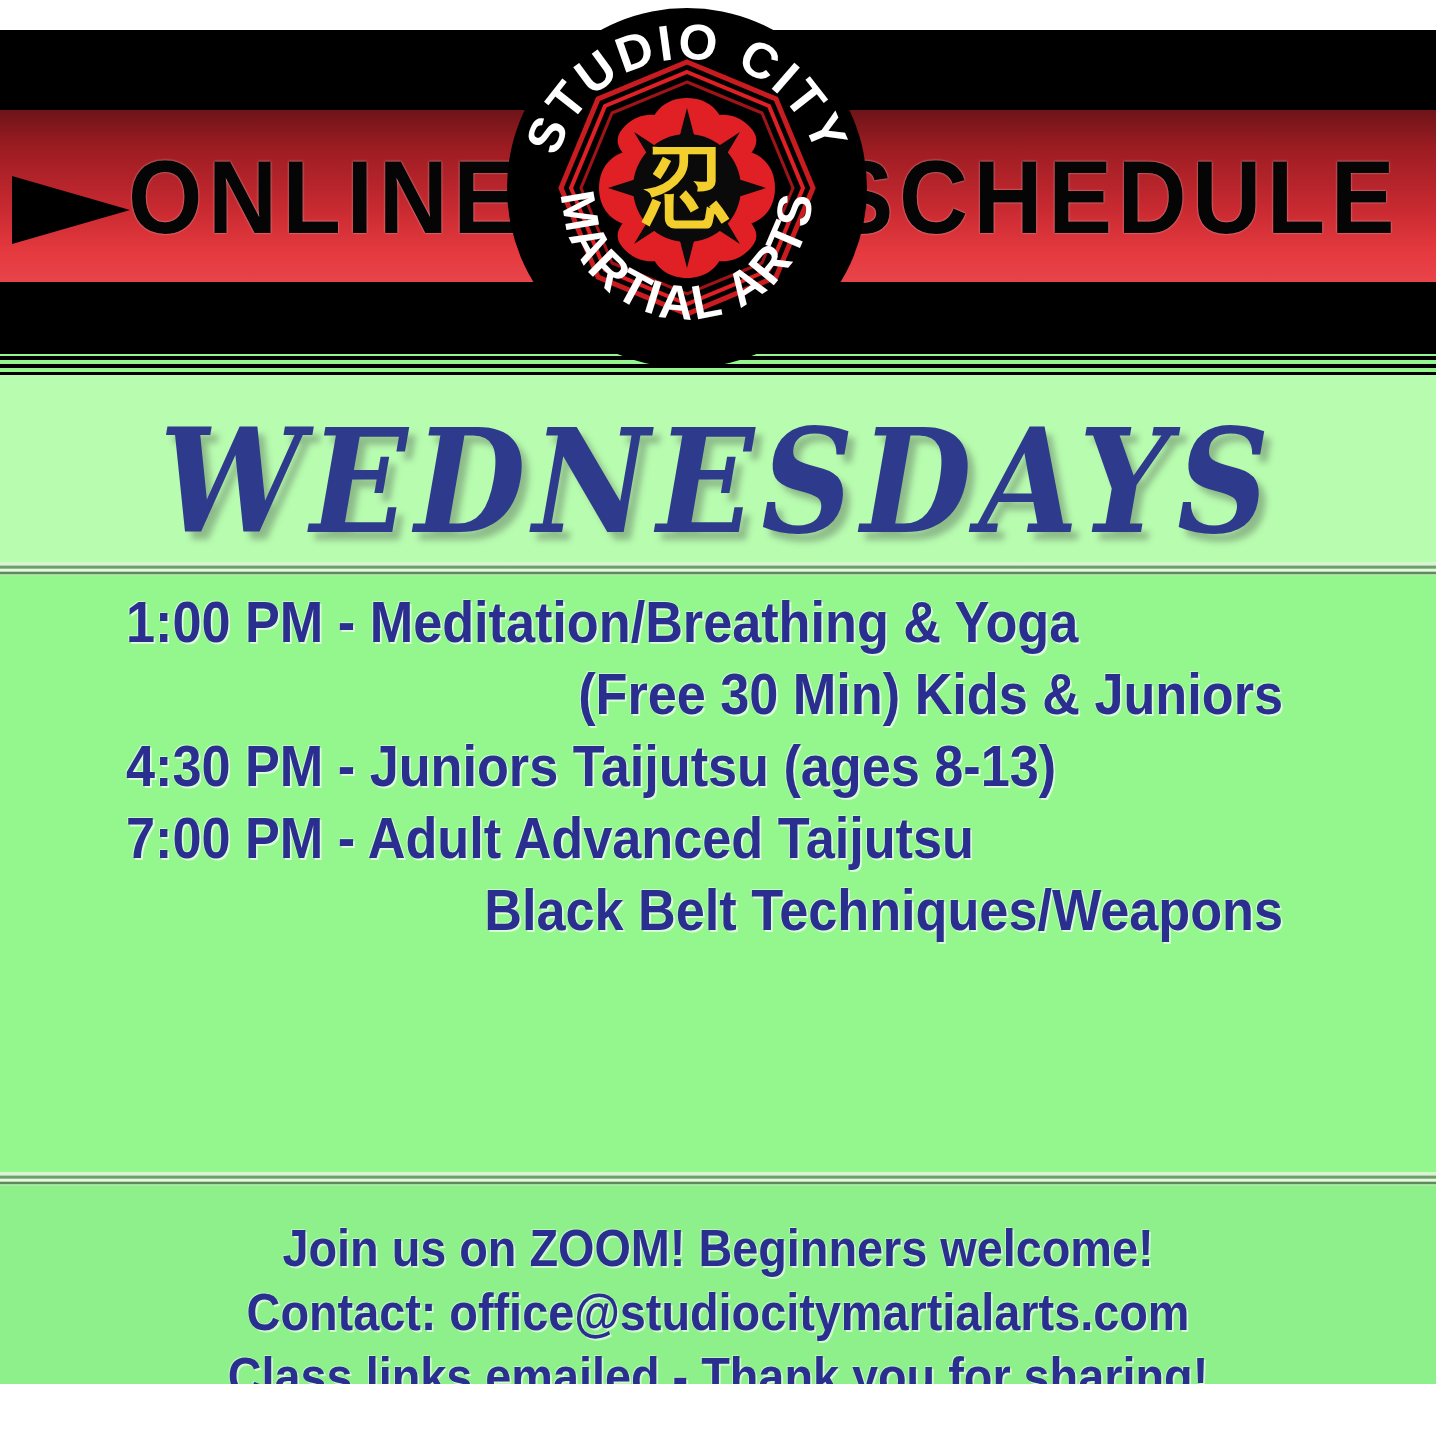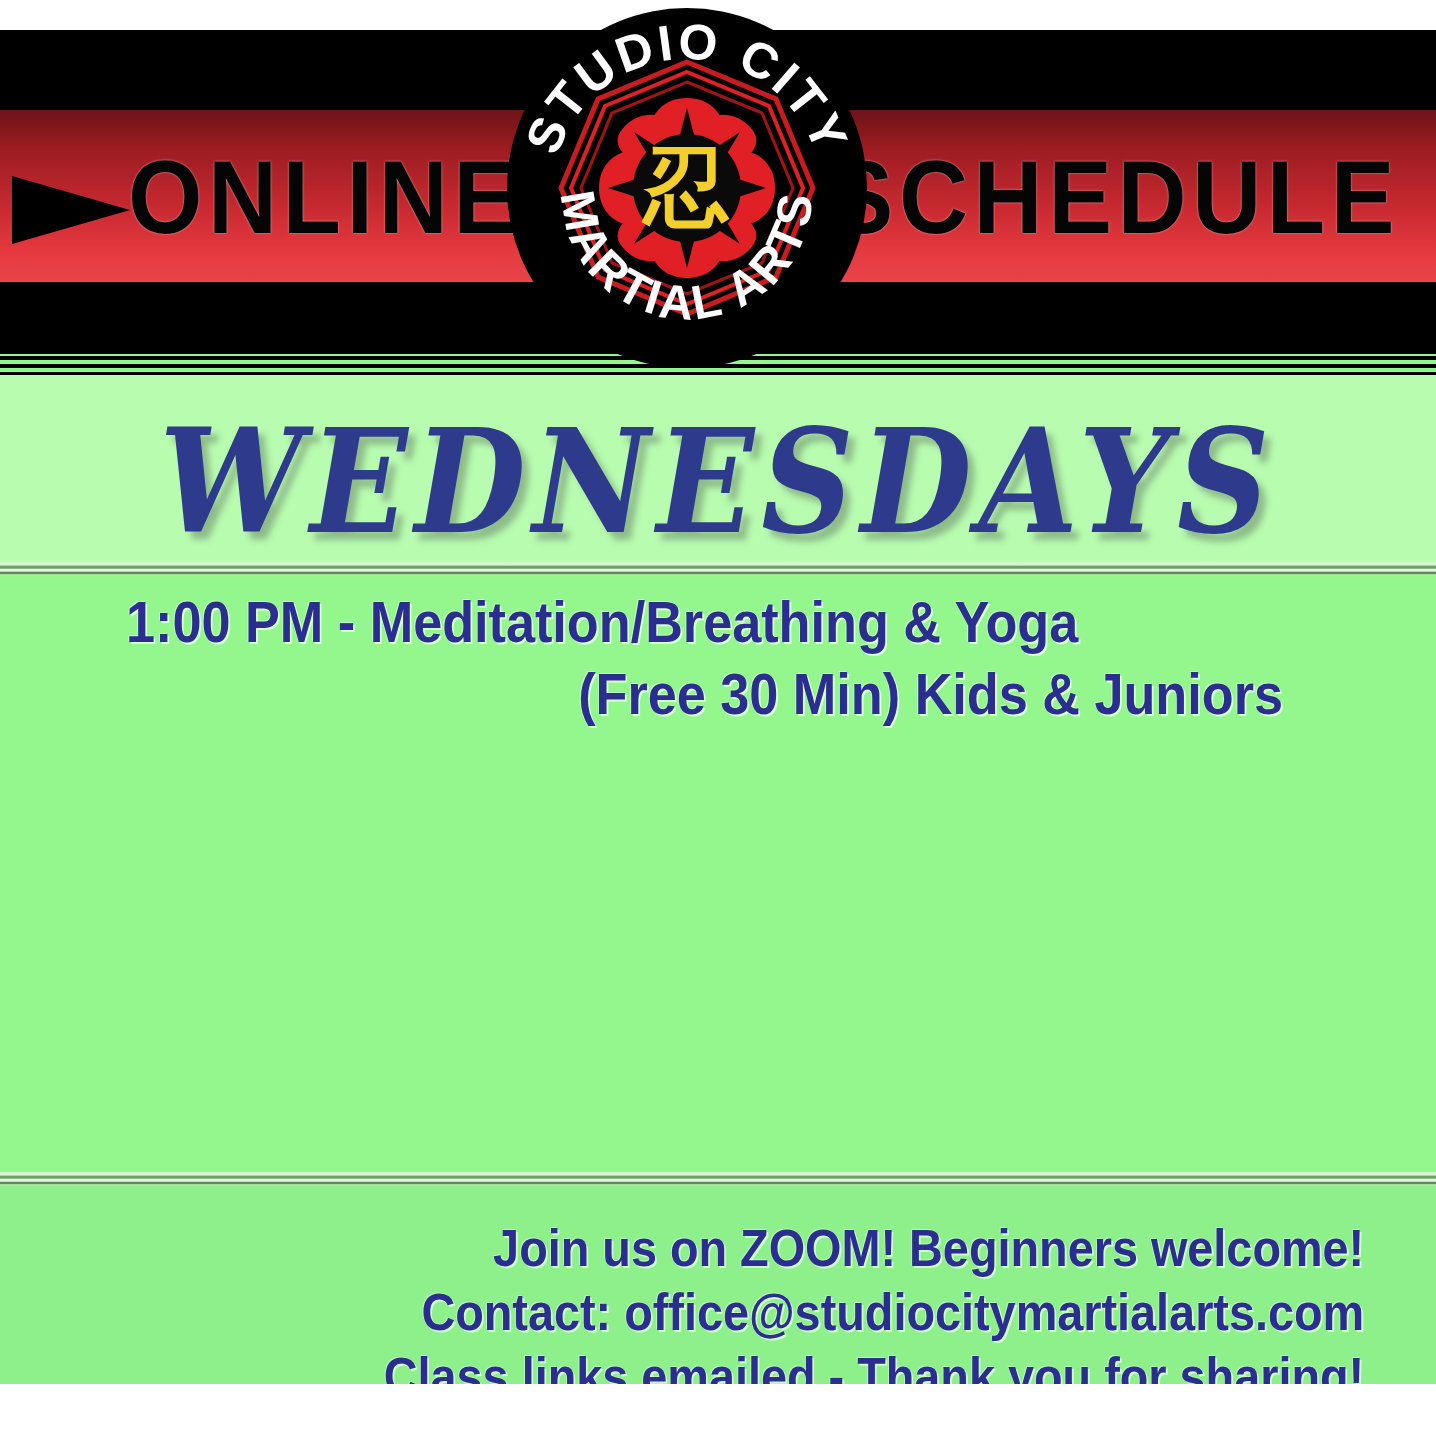--- a/index.html
+++ b/index.html
@@ -196,21 +196,21 @@
     text-align: right;
     transform-origin: right center;
   }
 
   
   .footer-lines {
     position: absolute;
     top: 1216px;
     left: 0;
     width: 1436px;
-    text-align: right;
+    text-align: center;
   }
   .footer-line {
     font-family: "Liberation Sans Narrow", "Liberation Sans", sans-serif;
     font-weight: bold;
     font-size: 52px;
     line-height: 64px;
     color: #2a2f8f;
     white-space: nowrap;
     text-shadow: 2px 2px 0 rgba(255,255,255,0.6), -1px -1px 0 rgba(255,255,255,0.4);
     transform: scaleX(0.9);
@@ -284,22 +284,29 @@
   <div class="divider d1"></div>
 
   <div class="classes-area"></div>
   <div class="class-list">
 
     <div class="class-row">
       <div class="class-line main">1:00 PM - Meditation/Breathing &amp; Yoga</div>
       <div class="class-line cont">(Free 30 Min) Kids &amp; Juniors</div>
     </div>
 
-
-
+    <div class="class-row">
+      <div class="class-line main">4:30 PM - Juniors Taijutsu (ages 8-13)</div>
+    </div>
+
+
+    <div class="class-row">
+      <div class="class-line main">7:00 PM - Adult Advanced Taijutsu</div>
+      <div class="class-line cont">Black Belt Techniques/Weapons</div>
+    </div>
 
 
   </div>
 
   <div class="divider d2"></div>
 
   <div class="footer-area"></div>
   <div class="footer-lines">
     <div class="footer-line">Join us on ZOOM! Beginners welcome!</div>
     <div class="footer-line">Contact: office@studiocitymartialarts.com</div>

